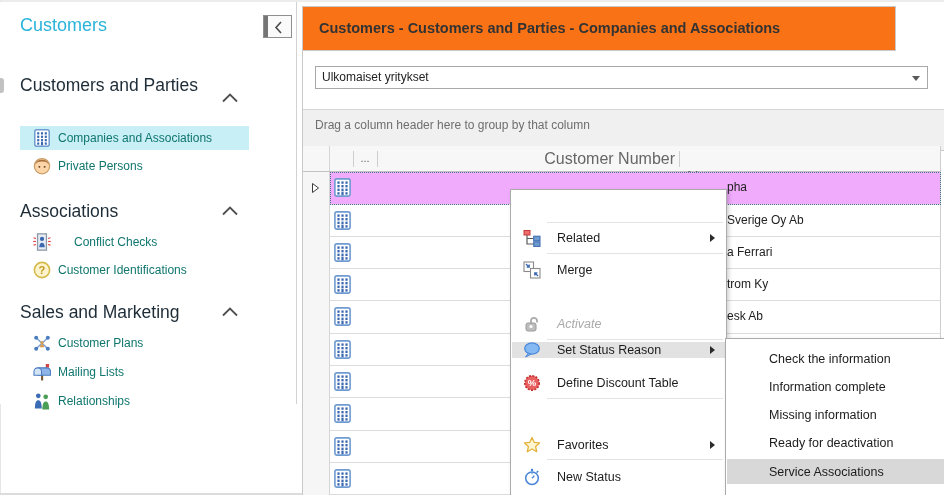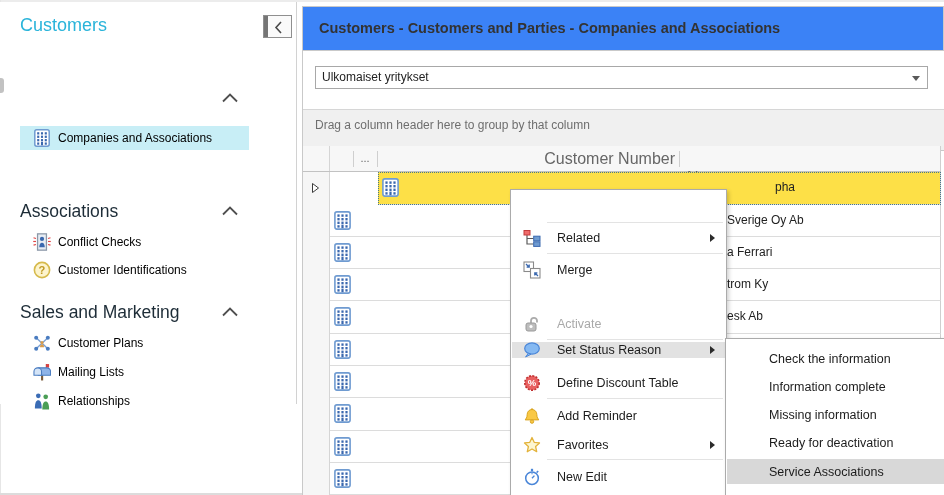--- a/index.html
+++ b/index.html
@@ -18,24 +18,24 @@
   .collapse-btn { left:263px; top:13px; width:29px; height:23px; background:#fafafa; border:1px solid #8f8f8f; cursor:pointer; }
   .collapse-btn .bar { position:absolute; left:0; top:0; width:4px; height:100%; background:#757575; }
   .collapse-btn svg { position:absolute; left:9px; top:4px; }
   .splitter-notch { left:0; top:76px; width:4px; height:15px; background:#c2c2c2; border-radius:0 3px 3px 0; }
 
   .sec-header { left:20px; width:196px; font-size:17.5px; line-height:21px; color:#1d2c37; }
   .sec-chevron { left:221px; width:18px; height:12px; }
   .side-item { left:20px; width:229px; height:24px; display:flex; align-items:center; padding-left:13px; cursor:pointer; }
   .side-item.selected { background:#c8eef6; }
   .side-item .ic { width:18px; height:18px; margin-right:7px; flex:0 0 auto; }
-  .side-item .lbl { font-size:12px; color:#000000; white-space:nowrap; }
-
-  
-  .title-bar { left:302px; top:6px; width:642px; height:45px; background:#3b82f6; border:1px solid #c9c9c9; }
+  .side-item .lbl { font-size:12px; color:#0f766e; white-space:nowrap; }
+
+  
+  .title-bar { left:302px; top:6px; width:594px; height:45px; background:#f97316; border:1px solid #c9c9c9; }
   .title-bar .t { position:absolute; left:16px; top:0; line-height:43px; font-size:14.5px; font-weight:bold; color:#333; }
   .content-bg { left:302px; top:51px; width:642px; height:444px; background:#fff; border-left:1px solid #c9c9c9; }
 
   .combo { left:315px; top:66px; width:613px; height:23px; background:#fff; border:1px solid #a8a8a8; }
   .combo .v { position:absolute; left:6px; top:0; line-height:21px; font-size:12px; color:#222; }
   .combo .caret { position:absolute; right:7px; top:9px; }
 
   .group-bar { left:303px; top:109px; width:641px; height:42px; background:#f0f0f0; border-top:1px solid #d6d6d6; border-bottom:1px solid #c9c9c9;padding-left:17px; }
   .group-bar .t { position:absolute; left:12px; top:0; line-height:31px; font-size:12px; color:#6e6e6e; }
 
@@ -44,21 +44,21 @@
   .grid-header .gut { position:absolute; left:0; top:0; width:27px; height:100%; border-right:1px solid #d5d5d5; }
   .grid-header .tick { position:absolute; top:5px; width:1px; height:16px; background:#cfcfcf; }
   .gh-cell { position:absolute; top:0; line-height:25px; font-size:16px; color:#666; }
   .gh-more { left:50px; width:24px; text-align:center; font-size:11px; }
   .gh-cnum { left:80px; width:292px; text-align:right; }
   .gh-name { left:384px;margin-top:19px; }
 
   .grid-row { left:303px; width:638px; height:32px; }
   .grid-row .gut { position:absolute; left:0; top:0; width:27px; height:100%; background:#f6f6f6; border-right:1px solid #d5d5d5; }
   .grid-row .cell-area { position:absolute; left:27px; top:0; right:0; bottom:0; border-bottom:1px solid #dcdcdc; border-right:1px solid #cfcfcf; }
-  .grid-row.selected .cell-area { background:#fde047; outline:1px dotted #47788a; outline-offset:-1px;margin-left:48px; }
+  .grid-row.selected .cell-area { background:#f0abfc; outline:1px dotted #47788a; outline-offset:-1px; }
   .grid-row .bld { position:absolute; left:4px; top:6px; }
   .grid-row .nm { position:absolute; left:397px; top:0; line-height:31px; font-size:12px; color:#222; white-space:nowrap; }
   .row-arrow { position:absolute; left:9px; top:11px; }
 
   
   .ctx-menu { left:510px; top:189px; width:217px; height:312px; background:#fff; border:1px solid #ababab; box-shadow:2px 2px 4px rgba(0,0,0,.18); z-index:10; }
   .menu-item { position:absolute; left:1px; right:1px; height:26px; cursor:pointer; }
   .menu-item.hl { background:#e2e2e2; }
   .menu-item .mi-ic { position:absolute; left:11px; top:50%; margin-top:-9px; width:18px; height:18px; }
   .menu-item .mi-lbl { position:absolute; left:45px; top:0; bottom:0; display:flex; align-items:center; font-size:12.5px; color:#1c1c1c; white-space:nowrap; }
@@ -107,37 +107,47 @@
 <div class="abs sidebar">
   <div class="abs sidebar-title">Customers</div>
   <div class="abs collapse-btn">
     <span class="bar"></span>
     <svg width="11" height="15" viewBox="0 0 11 15">
         <polyline points="8,2 3,7.5 8,13" fill="none" stroke="#4a4a4a" stroke-width="1.6"></polyline>
       </svg>
   </div>
   <div class="abs splitter-notch"></div>
 
+  <div class="abs sec-header" style="top:73px;">Customers and Parties</div>
   <svg class="abs sec-chevron" style="top:90px;" viewBox="0 0 18 12">
       <polyline points="2,9.5 9,2.5 16,9.5" fill="none" stroke="#4f4f4f" stroke-width="1.8"></polyline>
     </svg>
 
   <div class="abs side-item selected" style="top:124px;">
     <svg class="ic" viewBox="0 0 17 19">
         <use href="#sym-building"></use>
       </svg>
     <span class="lbl">Companies and Associations</span>
+  </div>
+  <div class="abs side-item" style="top:152px;">
+    <svg class="ic" viewBox="0 0 17 17">
+      <circle cx="8.5" cy="8.7" r="7.2" fill="#fbd4a8" stroke="#c99d66" stroke-width="1.2"></circle>
+      <path d="M1.8,7.5 a7,7 0 0 1 13.4,0 c-1.5,-2.2 -3,-3.2 -6.7,-3.2 c-3.7,0 -5.2,1 -6.7,3.2 z" fill="#a9713d"></path>
+      <circle cx="6" cy="9.3" r="0.9" fill="#5b3a1e"></circle>
+        <circle cx="11" cy="9.3" r="0.9" fill="#5b3a1e"></circle>
+    </svg>
+    <span class="lbl">Private Persons</span>
   </div>
 
   <div class="abs sec-header" style="top:199px;">Associations</div>
   <svg class="abs sec-chevron" style="top:203px;" viewBox="0 0 18 12">
       <polyline points="2,9.5 9,2.5 16,9.5" fill="none" stroke="#4f4f4f" stroke-width="1.8"></polyline>
     </svg>
 
-  <div class="abs side-item" style="top:228px;">
+  <div class="abs side-item" style="top:228px;gap:16px;">
     <svg class="ic" viewBox="0 0 17 17">
       <rect x="4.3" y="0.8" width="8.4" height="15.4" fill="#e8edf4" stroke="#8b98a8" stroke-width="1.2"></rect>
       <circle cx="8.5" cy="5.6" r="2" fill="#3a68ae"></circle>
       <path d="M5.9,13.5 c0,-2.8 1,-4.4 2.6,-4.4 c1.6,0 2.6,1.6 2.6,4.4 z" fill="#3a68ae"></path>
       <g stroke="#e04545" stroke-width="1.1">
         <line x1="0.5" y1="4.5" x2="2.8" y2="5.2"></line>
           <line x1="0.2" y1="8" x2="2.8" y2="8"></line>
           <line x1="0.5" y1="11.5" x2="2.8" y2="10.8"></line>
         <line x1="16.5" y1="4.5" x2="14.2" y2="5.2"></line>
           <line x1="16.8" y1="8" x2="14.2" y2="8"></line>
@@ -339,21 +349,21 @@
     <svg class="mi-ic" viewBox="0 0 18 18">
       <rect x="1" y="1" width="9.5" height="9.5" fill="#fff" stroke="#8a8a8a" stroke-width="1.1"></rect>
       <rect x="7.5" y="7.5" width="9.5" height="9.5" fill="#fff" stroke="#8a8a8a" stroke-width="1.1"></rect>
       <path d="M3,3 l3.2,3.2 m0,-2.6 v2.6 h-2.6" fill="none" stroke="#3a68ae" stroke-width="1.3"></path>
       <path d="M15,15 l-3.2,-3.2 m0,2.6 v-2.6 h2.6" fill="none" stroke="#3a68ae" stroke-width="1.3"></path>
     </svg>
     <span class="mi-lbl">Merge</span>
   </div>
 
 
-  <div class="menu-item disabled" style="top:121px;">
+  <div class="menu-item disabled" style="top:121px;font-style:italic;">
     <svg class="mi-ic" viewBox="0 0 18 18">
       <path d="M8,8 V5.8 a3,3 0 0 1 6,0 V7.4" fill="none" stroke="#ababab" stroke-width="1.8"></path>
       <rect x="3" y="8" width="10" height="8" rx="2" fill="#bdbdbd" stroke="#9a9a9a" stroke-width="1"></rect>
       <circle cx="8" cy="11.5" r="1.6" fill="#fff"></circle>
     </svg>
     <span class="mi-lbl">Activate</span>
   </div>
   <div class="menu-sep" style="top:149px;"></div>
 
   <div class="menu-item hl" style="top:152px;height:16px;">
@@ -369,49 +379,41 @@
 
   <div class="menu-item" style="top:180px;">
     <svg class="mi-ic" viewBox="0 0 18 18">
       <circle cx="9" cy="9" r="7.2" fill="#e86060" stroke="#c03030" stroke-width="1.6" stroke-dasharray="2,1.4"></circle>
       <text x="9" y="12.4" text-anchor="middle" font-size="9.5" font-weight="bold" fill="#fff" font-family="Liberation Sans, sans-serif">%</text>
     </svg>
     <span class="mi-lbl">Define Discount Table</span>
   </div>
   <div class="menu-sep" style="top:208px;"></div>
 
-  <div class="menu-item" style="top:212px;height:27px;">
-    <svg class="mi-ic" viewBox="0 0 18 18">
-      <circle cx="9" cy="2.2" r="1" fill="#d9a41f"></circle>
-      <path d="M9,2.5 a4.8,4.8 0 0 1 4.8,4.8 c0,3.2 1.4,4.6 2,5.6 h-13.6 c0.6,-1 2,-2.4 2,-5.6 a4.8,4.8 0 0 1 4.8,-4.8 z" fill="#f9c844" stroke="#d9a41f" stroke-width="1"></path>
-      <circle cx="9" cy="14.6" r="1.7" fill="#f9c844" stroke="#d9a41f" stroke-width="1"></circle>
-    </svg>
-    <span class="mi-lbl">Add Reminder</span>
-  </div>
 
   <div class="menu-item" style="top:242px;">
     <svg class="mi-ic" viewBox="0 0 18 18">
       <polygon points="9,1.5 11.2,6.3 16.5,6.9 12.6,10.5 13.7,15.7 9,13 4.3,15.7 5.4,10.5 1.5,6.9 6.8,6.3" fill="#fdf6d0" stroke="#e3b33c" stroke-width="1.3" stroke-linejoin="round"></polygon>
     </svg>
     <span class="mi-lbl">Favorites</span>
     <svg class="mi-arrow" width="5" height="8" viewBox="0 0 5 8">
         <use href="#sym-subarrow"></use>
       </svg>
   </div>
   <div class="menu-sep" style="top:269px;"></div>
 
   <div class="menu-item" style="top:273px;height:27px;">
     <svg class="mi-ic" viewBox="0 0 18 18">
       <rect x="7.9" y="0.8" width="2.2" height="2.4" fill="#4a86d8"></rect>
       <line x1="13.6" y1="4.6" x2="15.2" y2="3" stroke="#4a86d8" stroke-width="1.5"></line>
       <circle cx="9" cy="10.2" r="6.3" fill="#fff" stroke="#4a86d8" stroke-width="1.5"></circle>
       <line x1="9" y1="10.2" x2="11.4" y2="7.6" stroke="#4a86d8" stroke-width="1.4"></line>
       <line x1="9" y1="5" x2="9" y2="6.3" stroke="#4a86d8" stroke-width="1"></line>
     </svg>
-    <span class="mi-lbl">New Edit</span>
+    <span class="mi-lbl">New Status</span>
   </div>
 </div>
 
 <div class="abs sub-menu">
   <div class="sub-item" style="top:6px;">
     <span class="mi-lbl">Check the information</span>
   </div>
   <div class="sub-item" style="top:34px;">
     <span class="mi-lbl">Information complete</span>
   </div>

